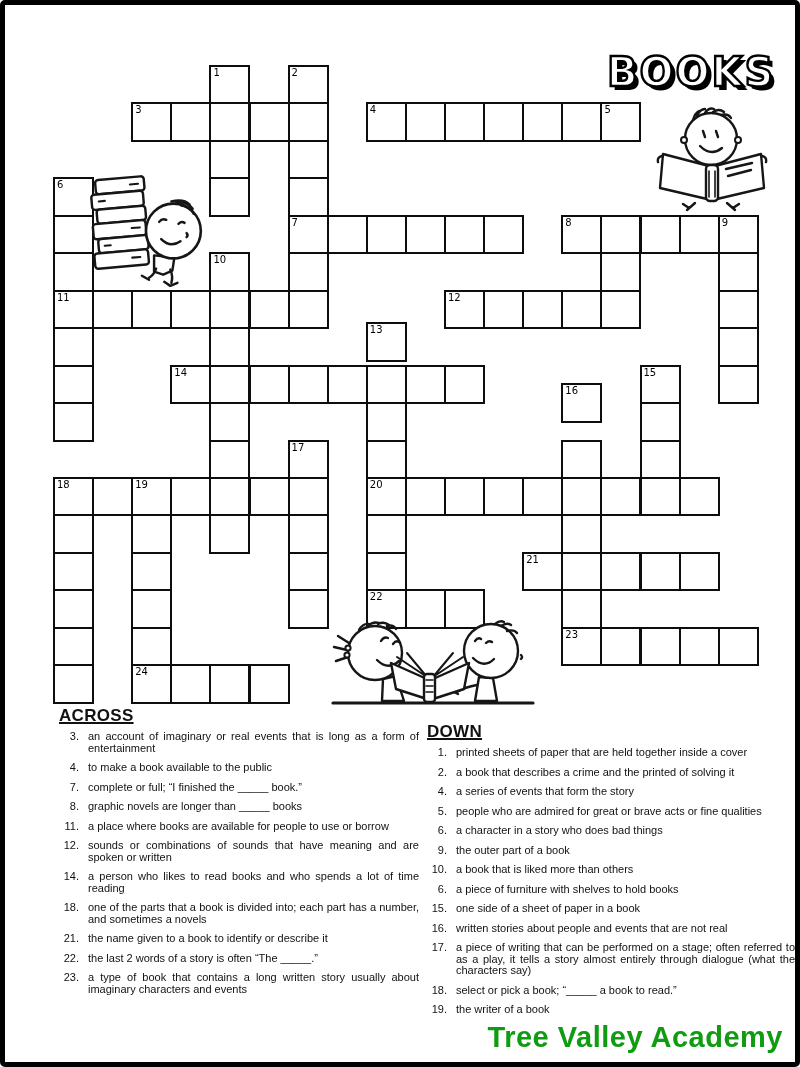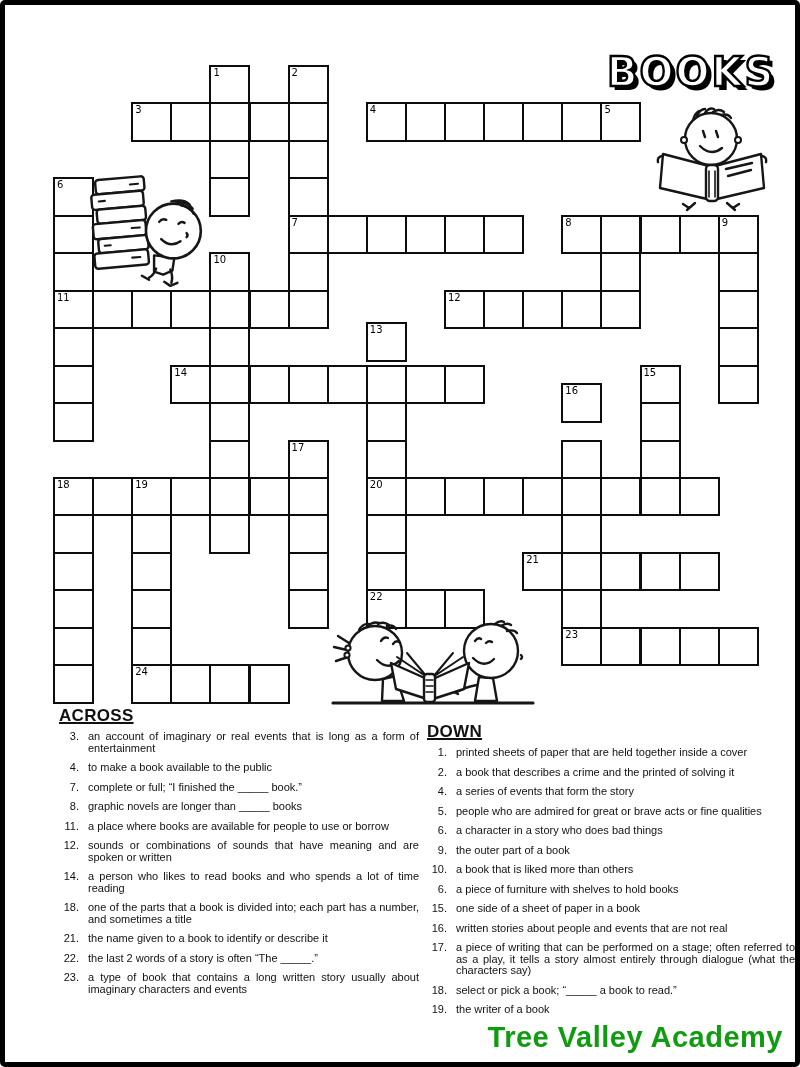--- a/index.html
+++ b/index.html
@@ -314,21 +314,21 @@
         <li>
           <span class="num">12.</span>
           <span class="txt">sounds or combinations of sounds that have meaning and are spoken or written</span>
         </li>
         <li>
           <span class="num">14.</span>
           <span class="txt">a person who likes to read books and who spends a lot of time reading</span>
         </li>
         <li>
           <span class="num">18.</span>
-          <span class="txt">one of the parts that a book is divided into; each part has a number, and sometimes a title</span>
+          <span class="txt">one of the parts that a book is divided into; each part has a number, and sometimes a novels</span>
         </li>
         <li>
           <span class="num">21.</span>
           <span class="txt">the name given to a book to identify or describe it</span>
         </li>
         <li>
           <span class="num">22.</span>
           <span class="txt">the last 2 words of a story is often “The _____.”</span>
         </li>
         <li>

